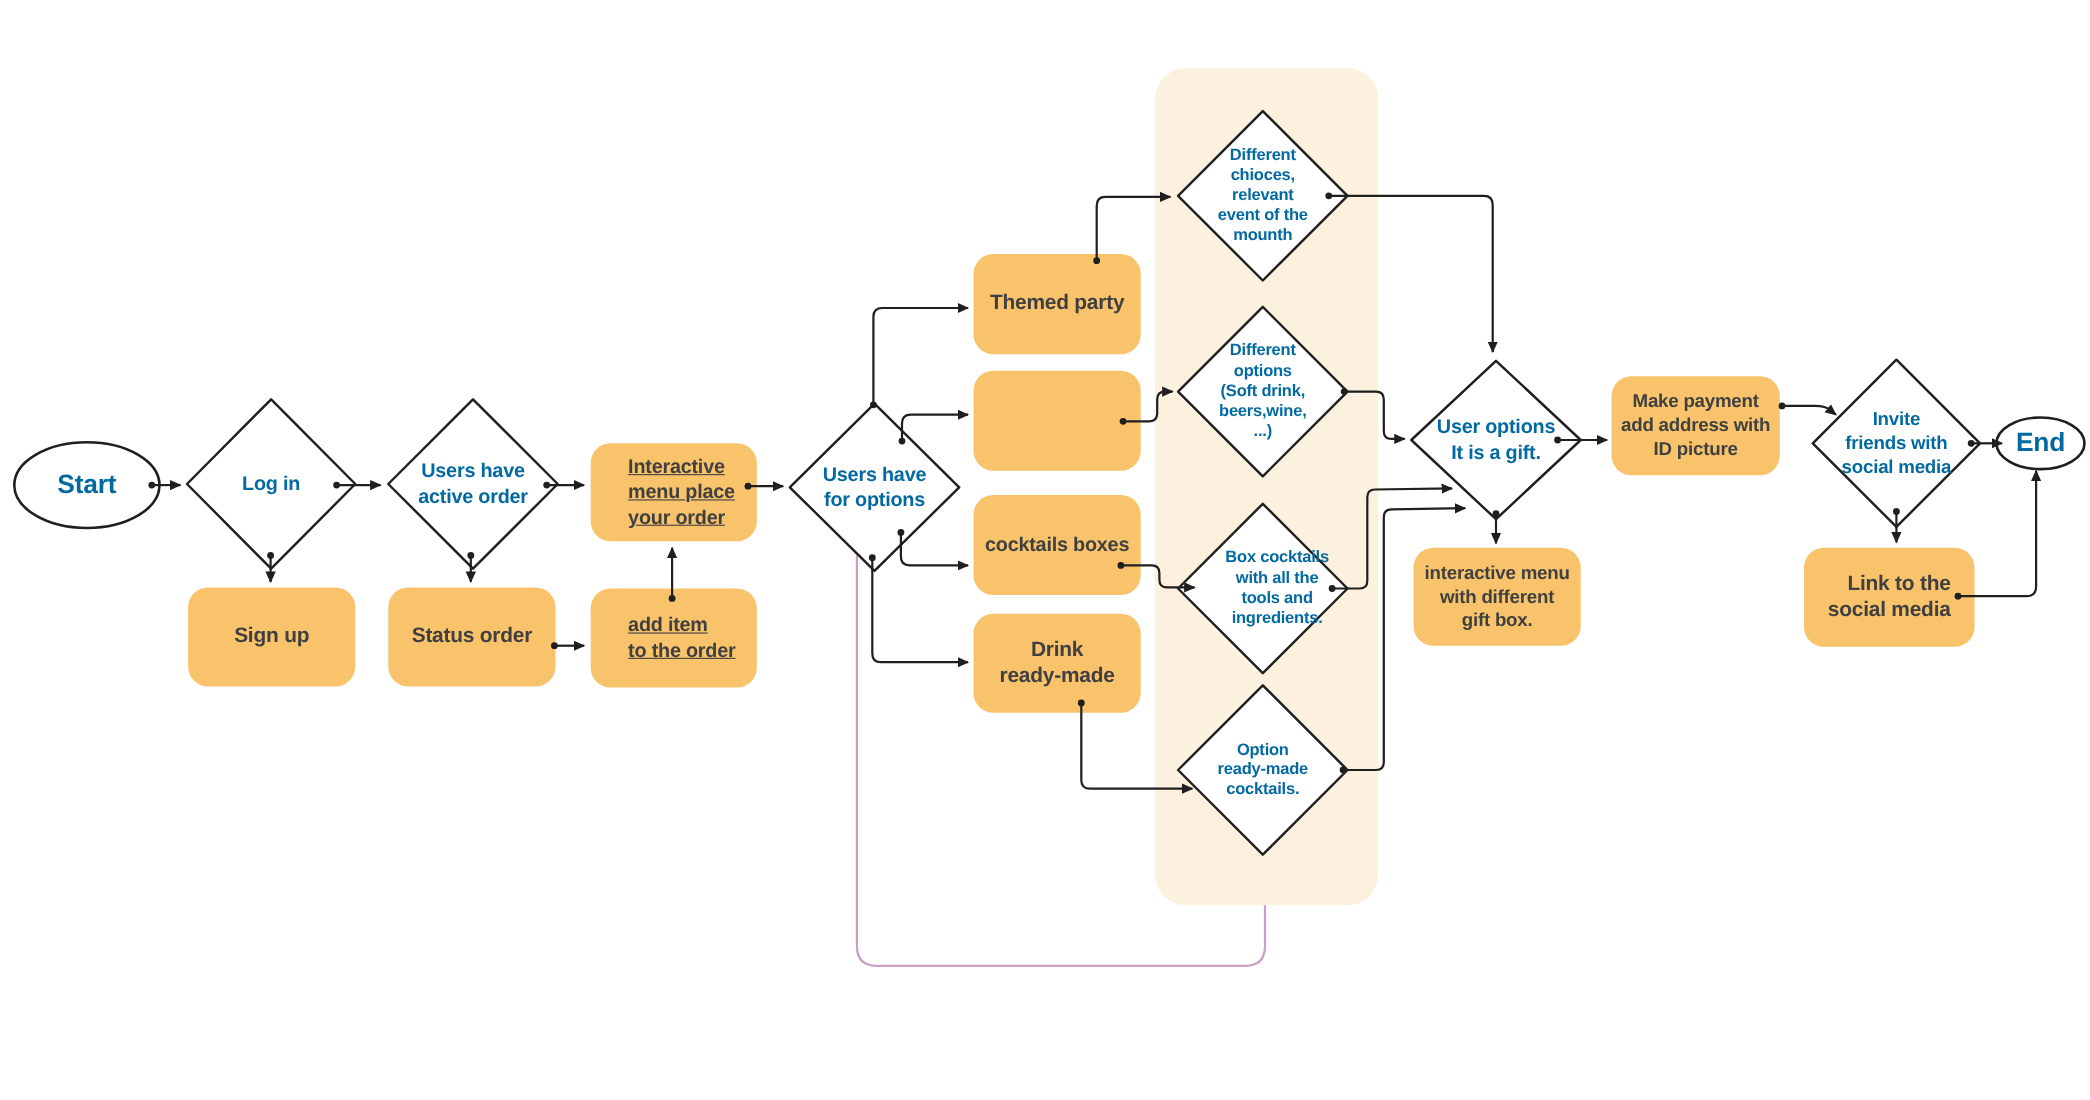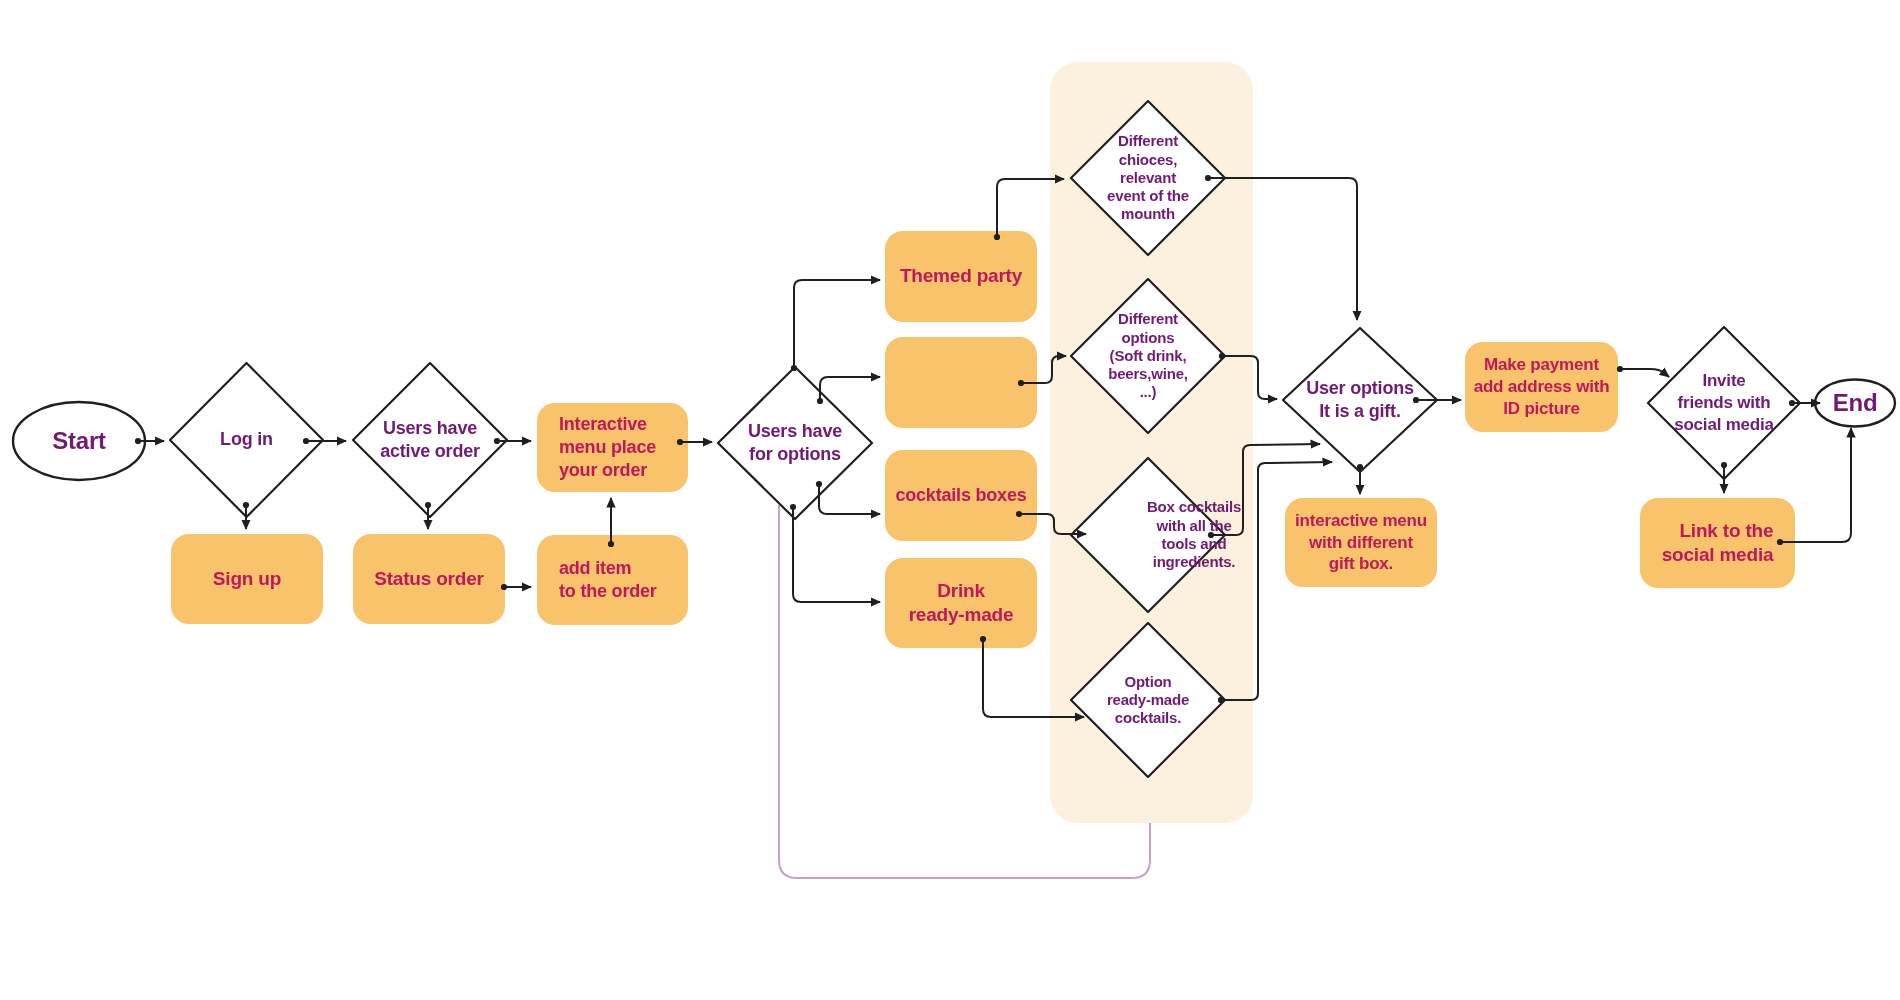--- a/index.html
+++ b/index.html
@@ -9,25 +9,25 @@
   }
   #wires{position:absolute;left:0;top:0;}
   .edge{stroke:#1f1f1f;stroke-width:2;fill:none;}
   .pinkedge{stroke:#C7A0C8;stroke-width:2;fill:none;}
   .shape-diamond{fill:#ffffff;stroke:#1f1f1f;stroke-width:2.2;stroke-linejoin:round;}
   .shape-term{fill:#ffffff;stroke:#1f1f1f;stroke-width:2.4;}
   .shape-box{fill:#F9C36B;}
   .shape-panel{fill:#FCF1DE;}
   .lbl{
     position:absolute;display:flex;align-items:center;justify-content:center;
-    text-align:center;white-space:pre-line;font-weight:700;color:#701a75;
+    text-align:center;white-space:pre-line;font-weight:700;color:#0369a1;
     line-height:1.28;pointer-events:none;letter-spacing:-0.2px;
   }
-  .lbl.white{color:#be185d;border-radius:23px;}
-  .lbl.leftal{justify-content:flex-start;text-align:left;padding-left:22px;box-sizing:border-box;}
+  .lbl.white{color:#404040;border-radius:23px;}
+  .lbl.leftal{justify-content:flex-start;text-align:left;padding-left:34px;box-sizing:border-box;text-decoration:underline;}
   .fz24{font-size:24px;} .fz19{font-size:19px;} .fz18{font-size:18px;}
   .fz17{font-size:17px;} .fz15{font-size:15px;line-height:1.22;}
 </style>
 </head>
 <body>
 
 <div id="canvas">
 
   <svg id="wires" width="1900" height="1000" viewBox="0 0 1900 1000">
     <defs>
@@ -114,21 +114,21 @@
   <div class="lbl fz15" style="left:1071px;top:101px;width:154px;height:154px;">Different
 chioces,
 relevant
 event of the
 mounth</div>
   <div class="lbl fz15" style="left:1071px;top:279px;width:154px;height:154px;">Different
 options
 (Soft drink,
 beers,wine,
 ...)</div>
-  <div class="lbl fz15" style="left:1117px;top:458px;width:154px;height:154px;text-align:center;">Box cocktails
+  <div class="lbl fz15" style="left:1084px;top:458px;width:154px;height:154px;text-align:center;">Box cocktails
 with all the
 tools and
 ingredients.</div>
   <div class="lbl fz15" style="left:1071px;top:623px;width:154px;height:154px;">Option
 ready-made
 cocktails.</div>
   <div class="lbl fz18" style="left:1283px;top:328px;width:154px;height:144px;">User options
 It is a gift.</div>
   <div class="lbl white fz17" style="left:1465px;top:342px;width:153px;height:90px;">Make payment
 add address with

